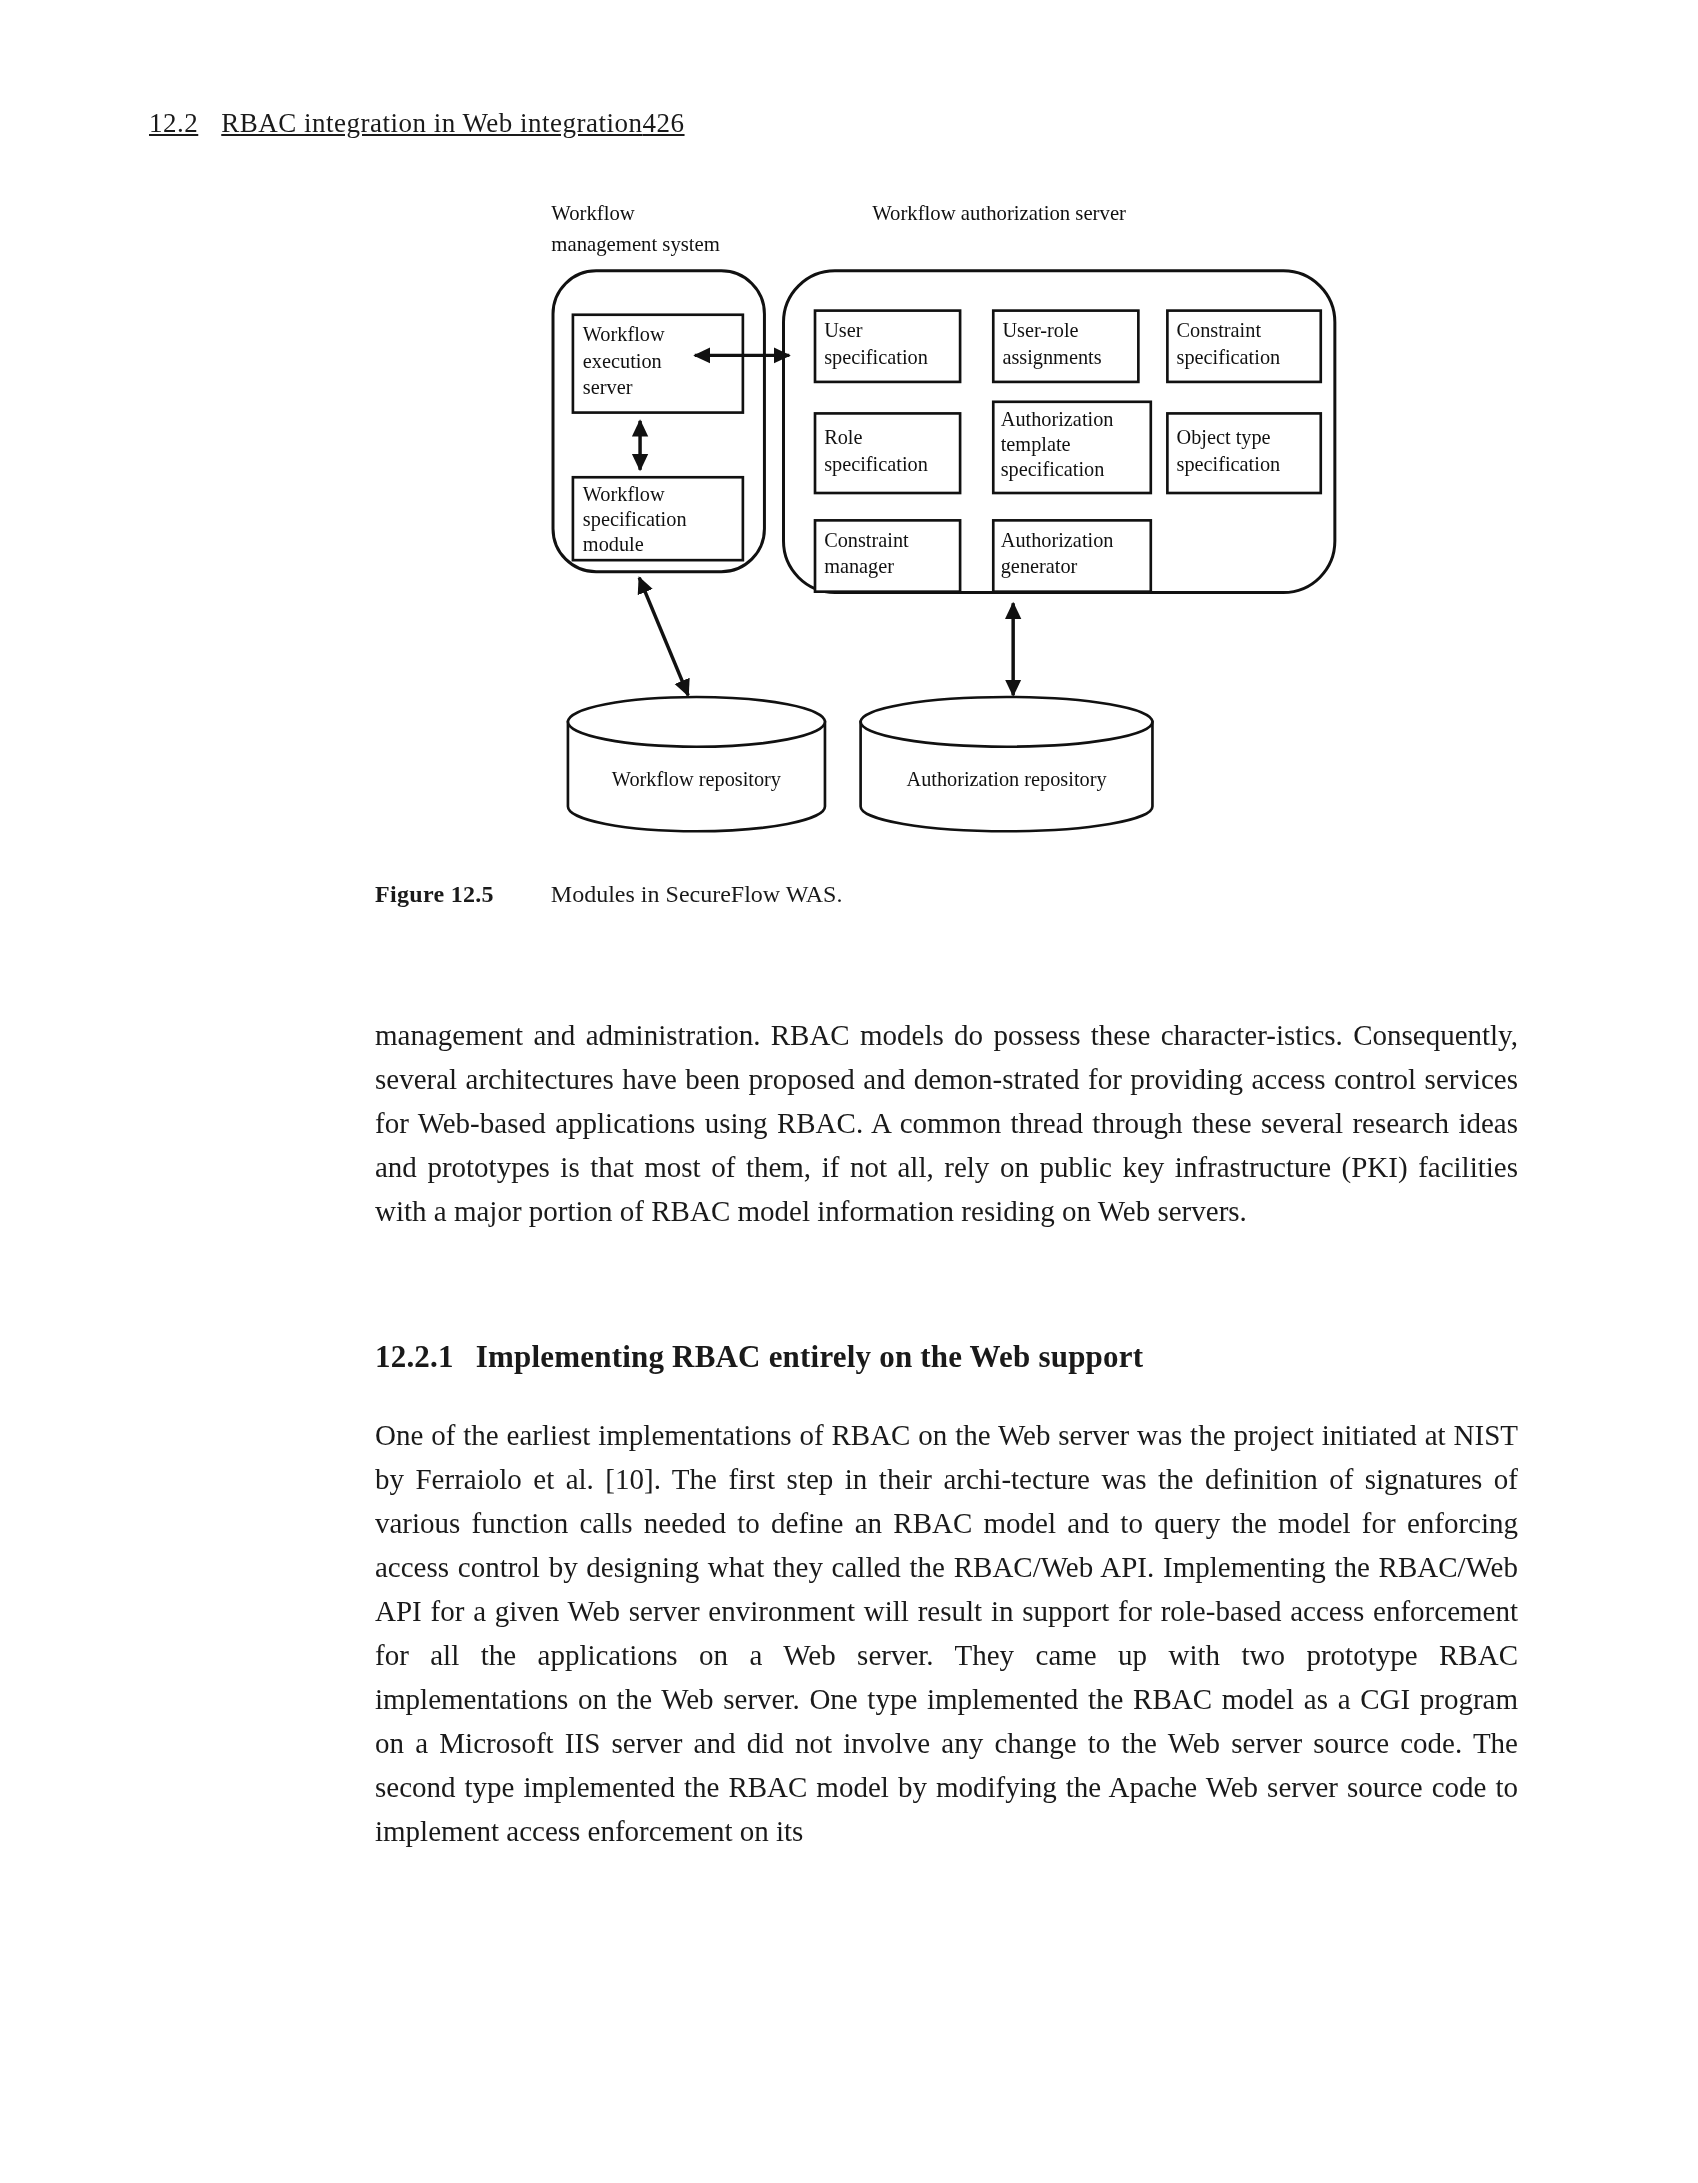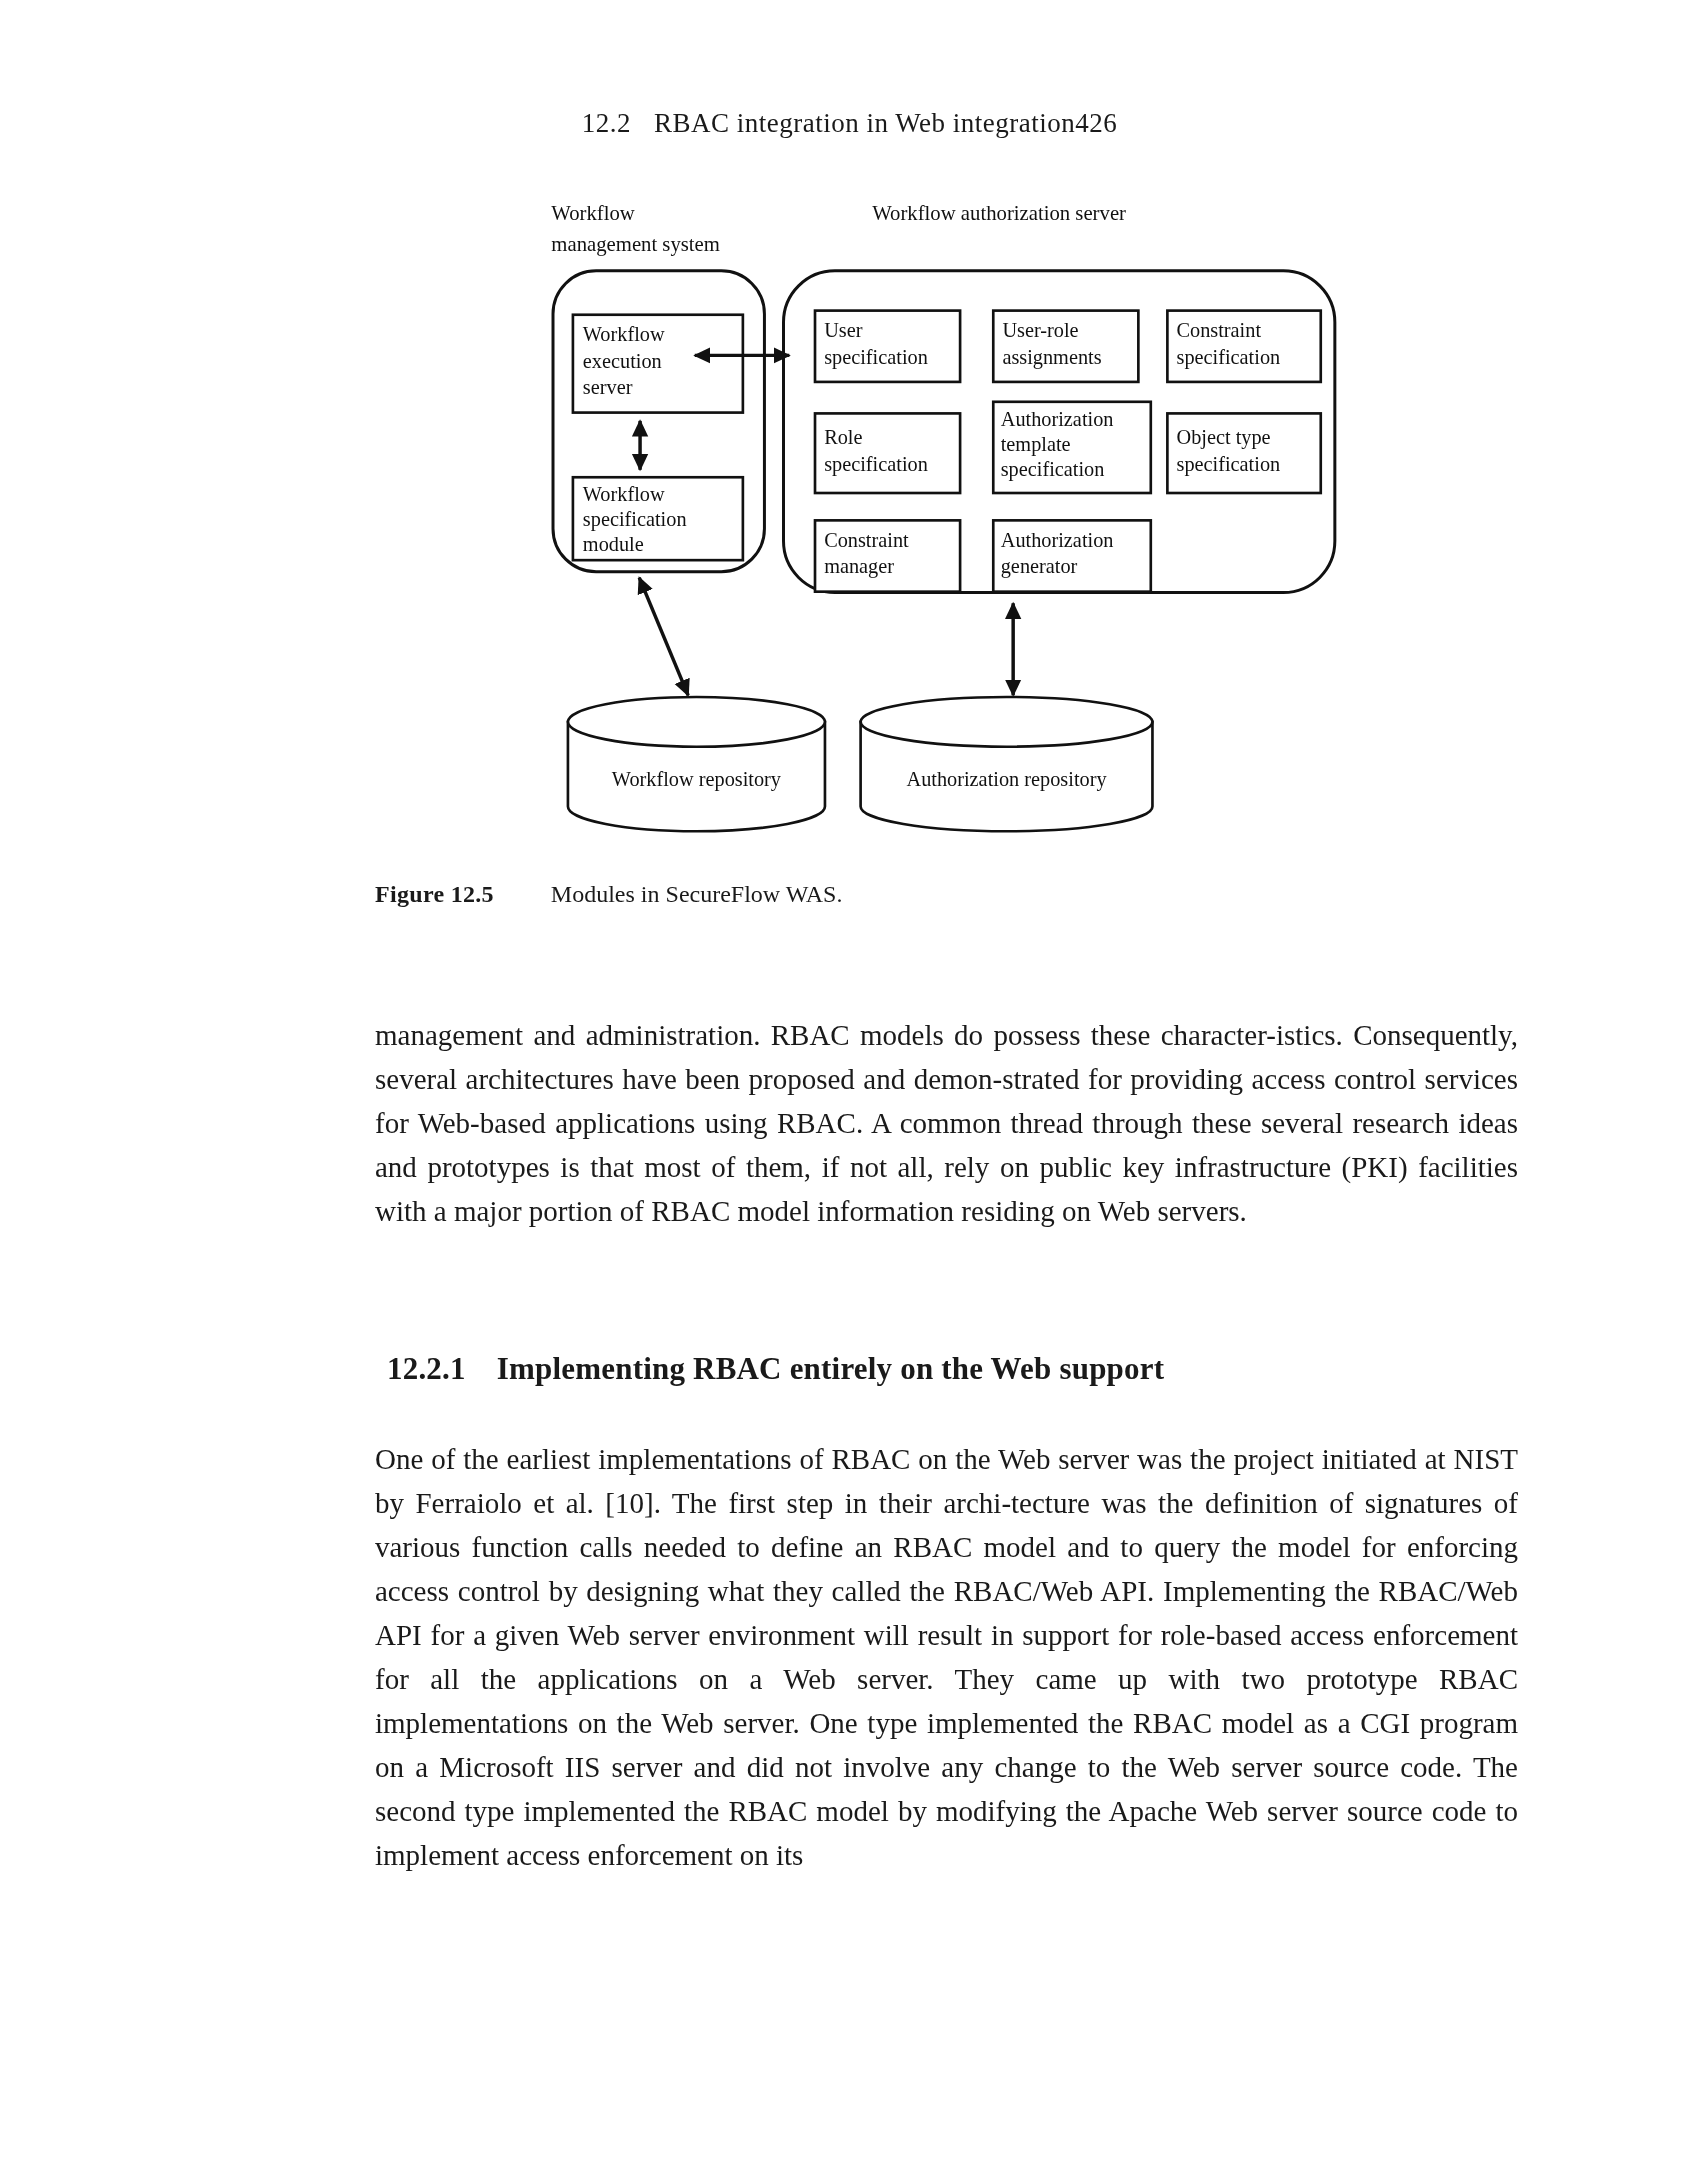--- a/index.html
+++ b/index.html
@@ -22,23 +22,24 @@
   }
 
   
   .running-head {
     position: absolute;
     left: 149px;
     top: 108px;
     width: 1401px;
     display: flex;
     align-items: baseline;
-    justify-content: center;
+    justify-content: flex-start;
     font-size: 27px;
     letter-spacing: 0.5px;
+    text-decoration: underline;
   }
   .running-head .rh-left {
     display: flex;
     align-items: baseline;
     gap: 23px;
   }
   .rh-num { white-space: nowrap; }
   .rh-title { white-space: nowrap; }
   .rh-page { white-space: nowrap; }
 
@@ -114,27 +115,27 @@
   p.para {
     margin: 0;
     font-size: 29px;
     line-height: 44px;
     text-align: justify;
     text-justify: inter-word;
     hyphens: manual;
   }
 
   .section-head {
-    margin: 12px;
+    margin: 0;
     font-size: 31px;
     font-weight: bold;
     letter-spacing: 0.2px;
     display: flex;
     align-items: baseline;
-    gap: 31px;
+    gap: 22px;
     white-space: nowrap;
   }
   .gap-before-head { height: 106px; }
   .gap-after-head { height: 38px; }
 </style>
 </head>
 <body>
 
 <div class="page">
 

